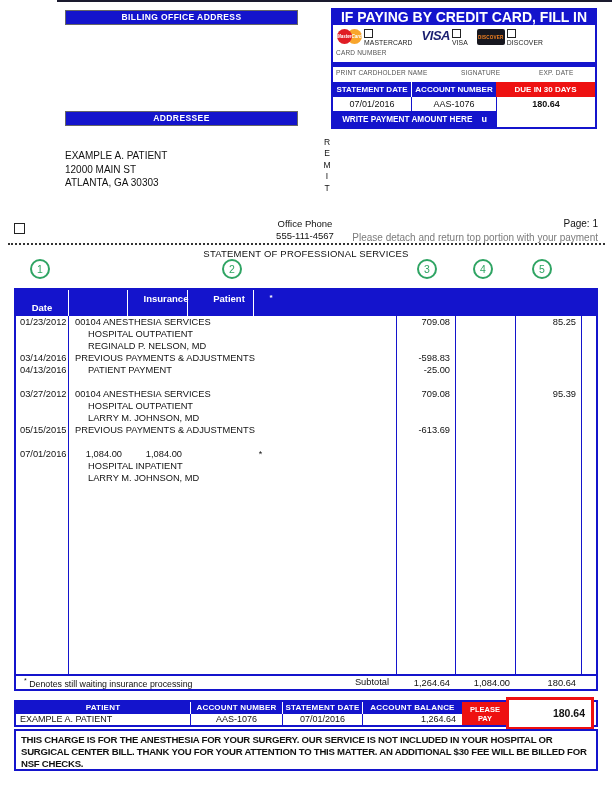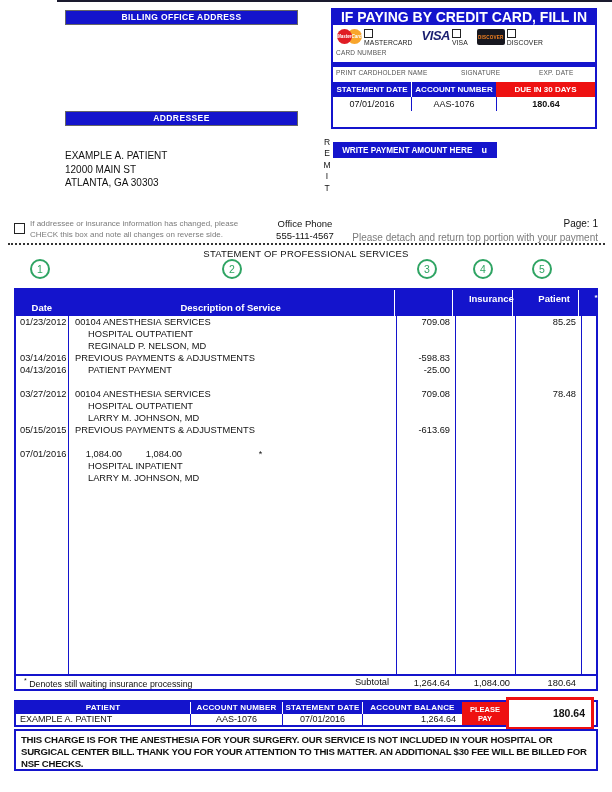--- a/index.html
+++ b/index.html
@@ -54,21 +54,21 @@
   .cc-sumhead{height:15px;display:flex;}
   .cc-sumhead .cell{color:#fff;font-weight:bold;font-size:8px;text-align:center;line-height:15px;
     background:var(--blue);}
   .cc-sumhead .cell:nth-child(2){border-left:1px solid #fff;}
   .cc-sumhead .cell.due{background:var(--red);}
   .w-sd{width:78px;} .w-an{width:85px;} .w-due{width:99px;}
   .cc-sumvals{height:14px;display:flex;}
   .cc-sumvals .cell{font-size:9px;text-align:center;line-height:14px;background:#fff;}
   .cc-sumvals .cell+ .cell{border-left:1px solid var(--blue);}
   .cc-sumvals .cell.amt{font-weight:bold;}
-  .cc-write{height:16px;display:flex;margin-top:31px;}
+  .cc-write{height:16px;display:flex;}
   .cc-write .wlabel{width:163px;background:var(--blue);color:#fff;font-weight:bold;font-size:8.2px;
     text-align:center;line-height:16px;}
   .cc-write .wlabel .glyph{margin-left:9px;font-size:9px;}
   .cc-write .wfield{flex:1;background:#fff;border-left:1px solid var(--blue);}
 
   
   .chg-checkbox{left:14px;top:223px;width:11px;height:11px;border:1.5px solid #222;background:#fff;}
   .chg-text{left:30px;top:219px;width:230px;font-size:8px;line-height:10.6px;color:var(--gray);}
   .phone{left:252px;top:218px;width:106px;text-align:center;font-size:9.5px;line-height:11.5px;}
   .pageno{left:500px;top:218px;width:98px;text-align:right;font-size:10px;}
@@ -209,43 +209,38 @@
 
     <div class="cc-row cc-write">
       <div class="wlabel">
         <span>WRITE PAYMENT AMOUNT HERE</span><span class="glyph">u</span>
       </div>
       <div class="wfield"></div>
     </div>
   </div>
 
   <div class="abs chg-checkbox"></div>
-  <div class="abs chg-text">
-    <div>If addressee or insurance information has changed, please</div>
-    <div>CHECK this box and note all changes on reverse side.</div>
-  </div>
   <div class="abs phone">
     <div>Office Phone</div>
     <div>555-111-4567</div>
   </div>
   <div class="abs pageno">Page: 1</div>
   <div class="abs detach">Please detach and return top portion with your payment</div>
   <div class="abs perf"></div>
   <div class="abs stmt-title">STATEMENT OF PROFESSIONAL SERVICES</div>
 
   <div class="abs badge" style="left:30px;top:259px;">1</div>
   <div class="abs badge" style="left:222px;top:259px;">2</div>
   <div class="abs badge" style="left:417px;top:259px;">3</div>
   <div class="abs badge" style="left:473px;top:259px;">4</div>
   <div class="abs badge" style="left:532px;top:259px;">5</div>
 
   <div class="abs svc-table">
     <div class="svc-header">
       <div class="hc bottom cw-date">Date</div>
-      <div class="hc bottom cw-desc">Description of Service</div>
       <div class="hc top sep cw-amt"></div>
       <div class="hc top sep cw-ins">Insurance</div>
       <div class="hc top sep cw-pat">Patient</div>
       <div class="hc top sep cw-flag flag">*</div>
     </div>
     <div class="svc-lower">
       <div class="vdiv" style="left:52px;"></div>
       <div class="vdiv" style="left:380px;"></div>
       <div class="vdiv" style="left:439px;"></div>
       <div class="vdiv" style="left:499px;"></div>
@@ -303,21 +298,21 @@
     <div class="num c-ins"></div>
     <div class="num c-pat"></div>
     <div class="c-flag"></div>
   </div>
 
   <div class="svc-line">
     <div class="c-date">03/27/2012</div>
     <div class="c-desc">00104 ANESTHESIA SERVICES</div>
     <div class="num c-amt">709.08</div>
     <div class="num c-ins"></div>
-    <div class="num c-pat">78.48</div>
+    <div class="num c-pat">95.39</div>
     <div class="c-flag"></div>
   </div>
 
   <div class="svc-line">
     <div class="c-date"></div>
     <div class="c-desc indent">HOSPITAL OUTPATIENT</div>
     <div class="num c-amt"></div>
     <div class="num c-ins"></div>
     <div class="num c-pat"></div>
     <div class="c-flag"></div>

